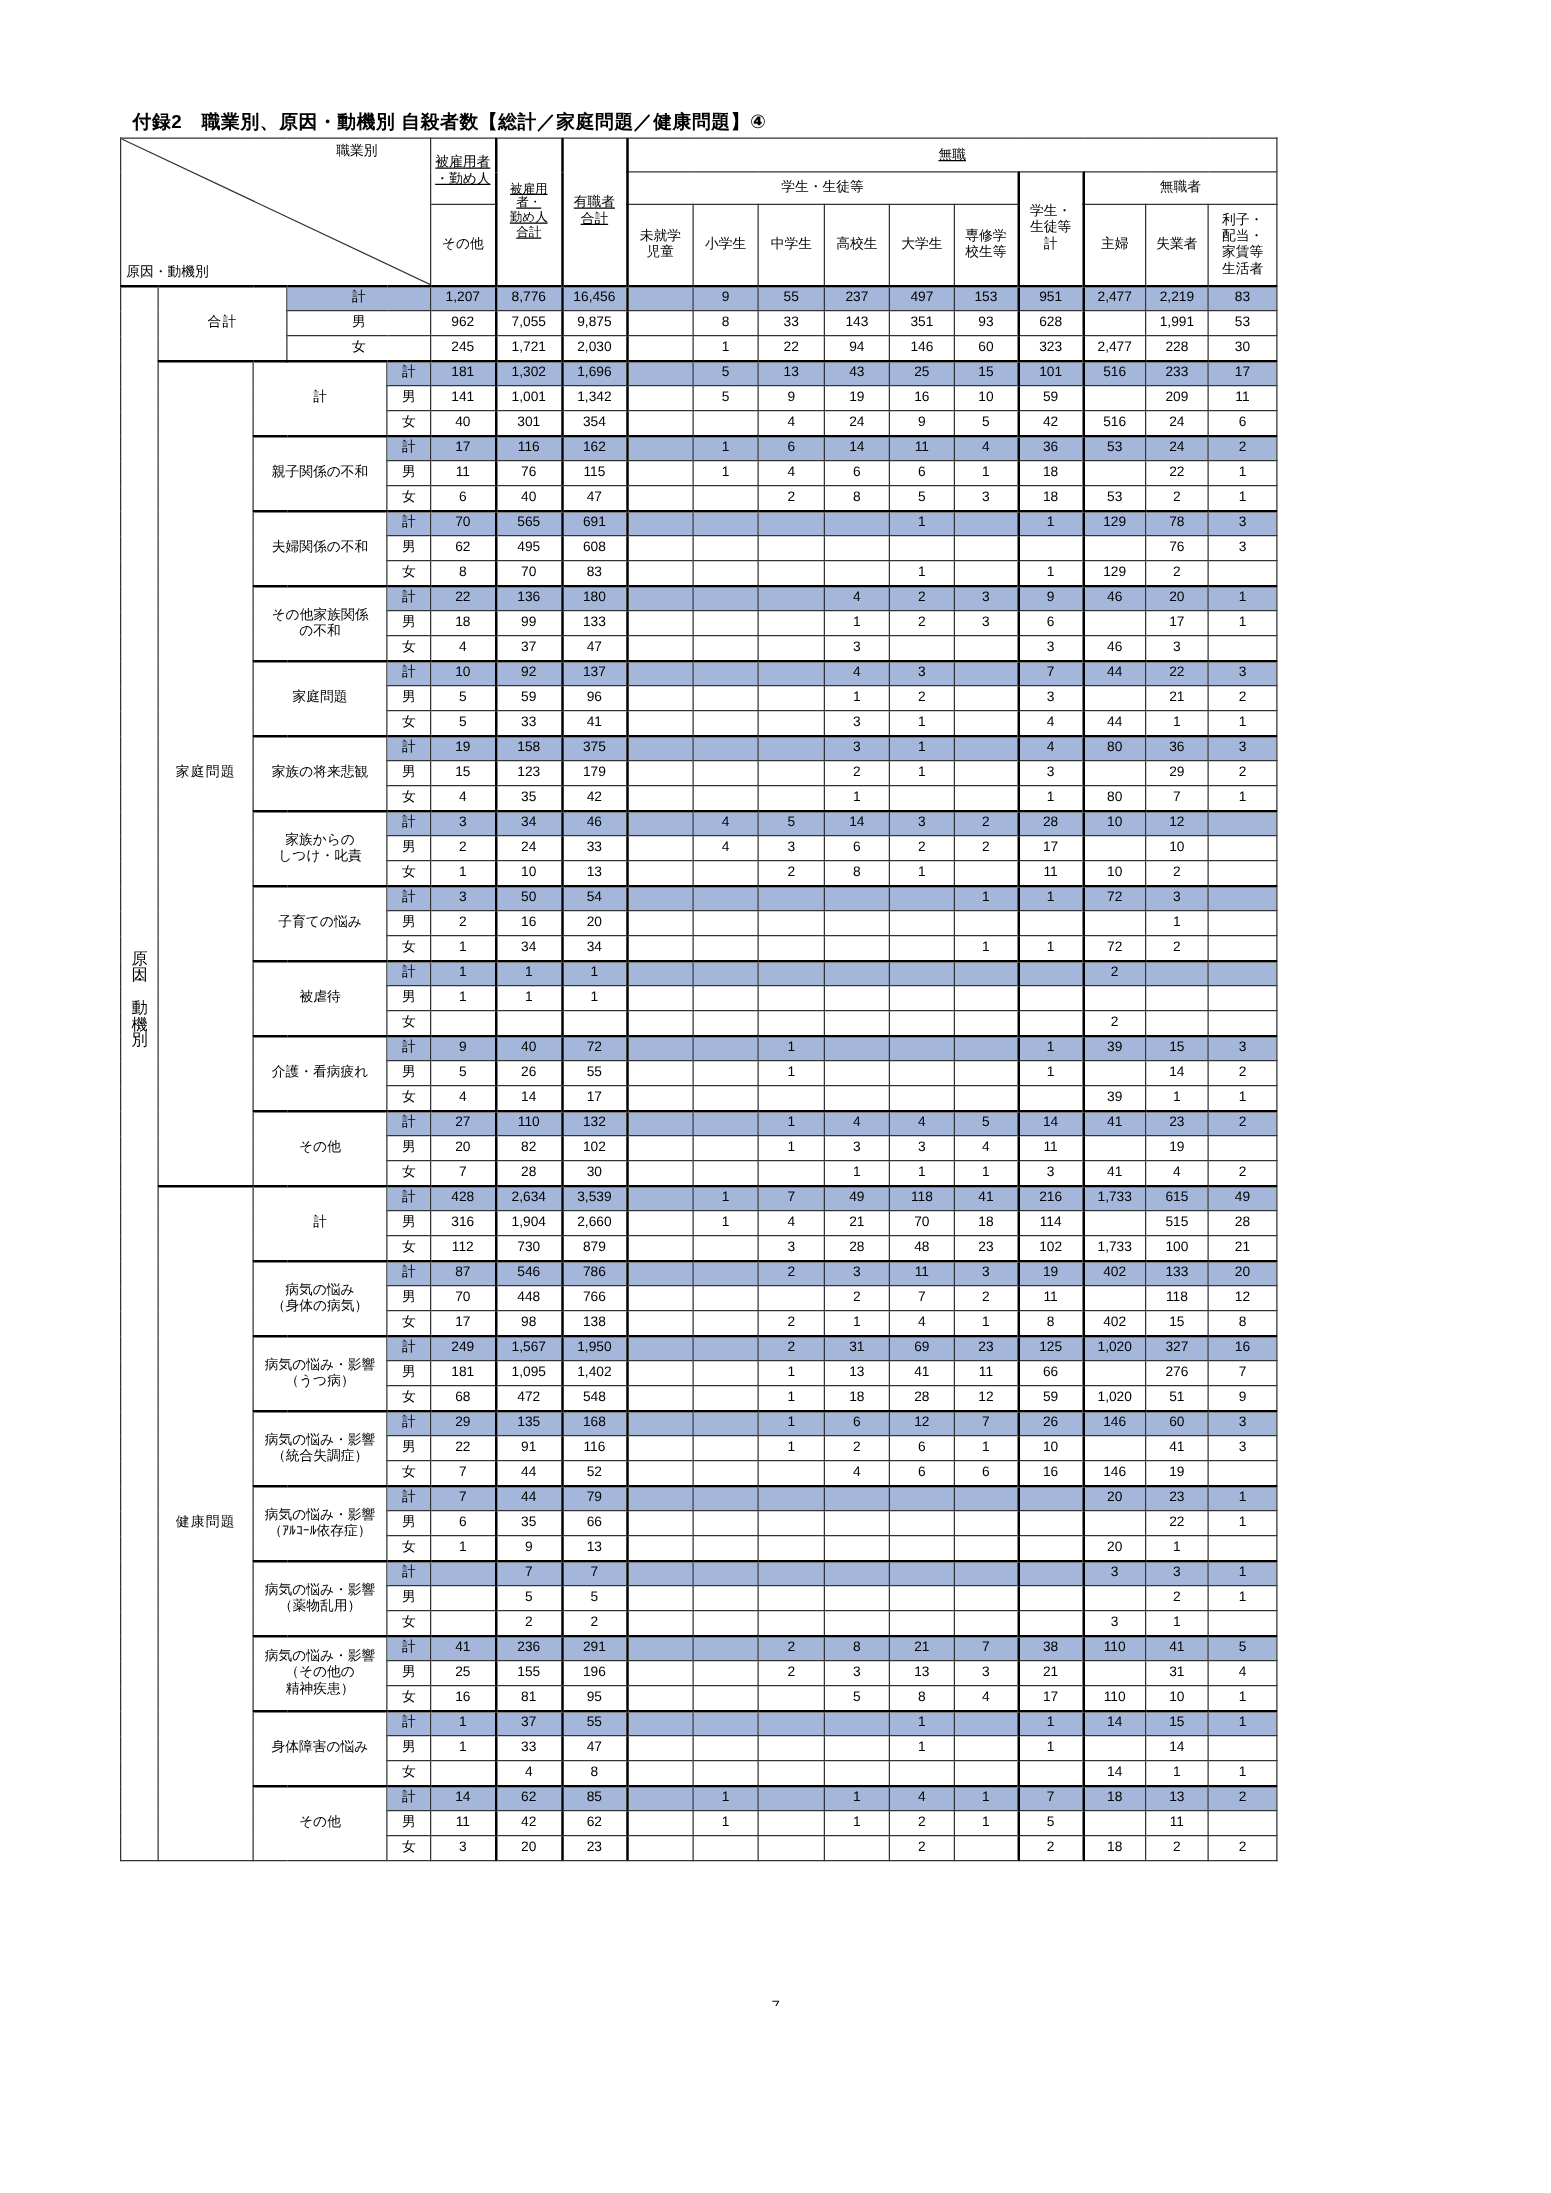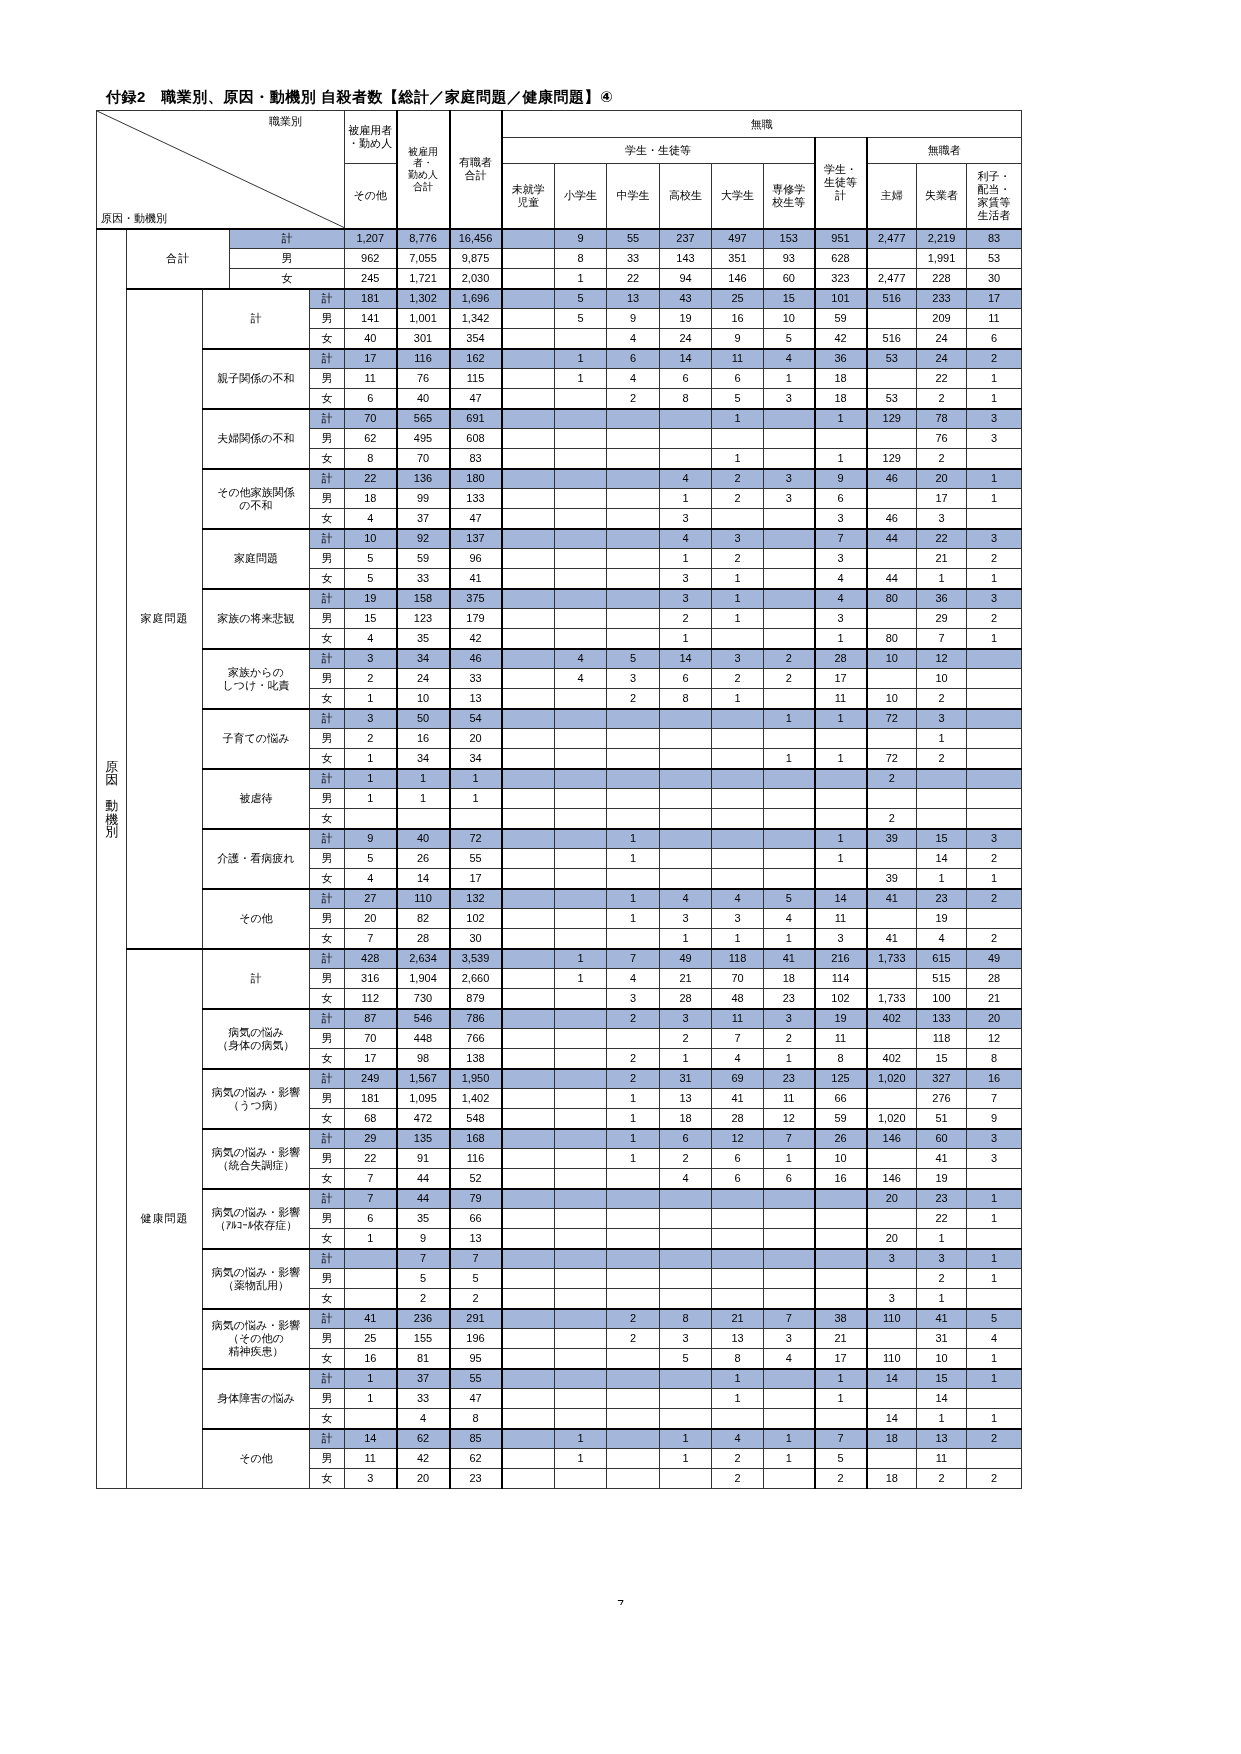--- a/index.html
+++ b/index.html
@@ -3,21 +3,21 @@
 <meta charset="utf-8">
 <style>
   html,body{margin:0;padding:0;background:#ffffff;}
   .page{position:relative;width:1241px;height:1605px;background:#fff;
         font-family:"Liberation Sans","DejaVu Sans",sans-serif;color:#000;overflow:hidden;}
   .title{position:absolute;left:106px;top:88px;font-size:15px;font-weight:bold;letter-spacing:.5px;}
   table.main{position:absolute;left:96px;top:110px;border-collapse:collapse;table-layout:fixed;}
   table.main th,table.main td{border:1px solid #333;padding:0;overflow:hidden;
         font-size:11px;font-weight:normal;vertical-align:middle;text-align:center;
         white-space:pre-line;line-height:1.18;}
-  thead tr.h1{height:27px;} thead tr.h2{height:26px;} thead tr.h3{height:65px;}
+  thead tr.h1{height:27px;text-decoration:underline;} thead tr.h2{height:26px;} thead tr.h3{height:65px;}
   tbody tr{height:20px;}
   td.num{text-align:right;padding-right:4px;font-size:11.5px;white-space:nowrap;}
   .bL2{border-left:2px solid #000 !important;}
   .bR2{border-right:2px solid #000 !important;}
   tr.group-start td,tr.group-start th{border-top:2px solid #000;}
   tr.hl td.fill{background:var(--hl,#a4b7da);}
   td.sex{font-size:11.5px;}
   td.sec{font-size:12px;letter-spacing:1px;}
   td.cat{font-size:10.5px;line-height:1.2;}
   th.small{font-size:9.5px;line-height:1.25;}

